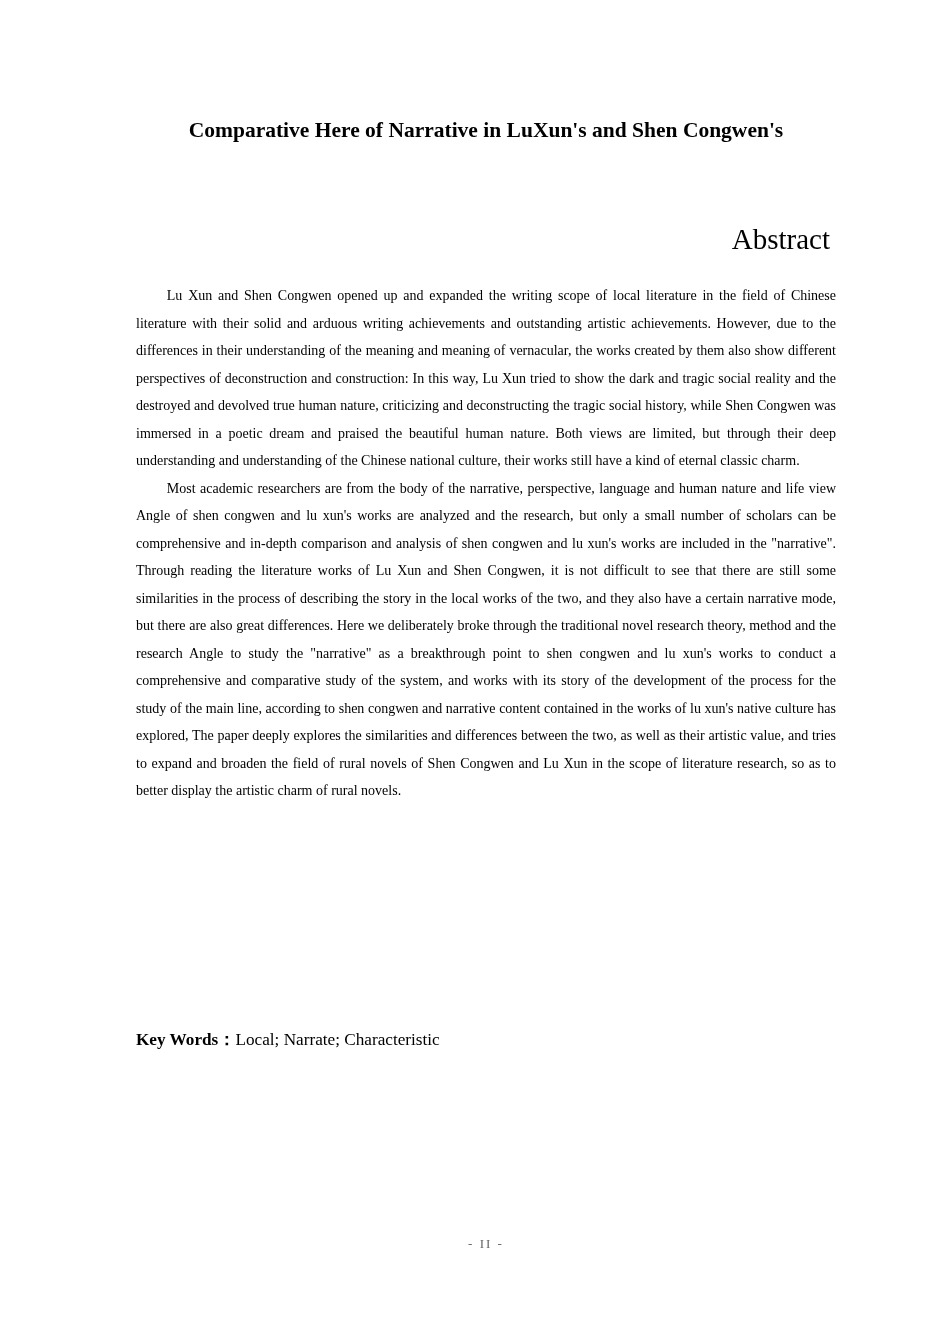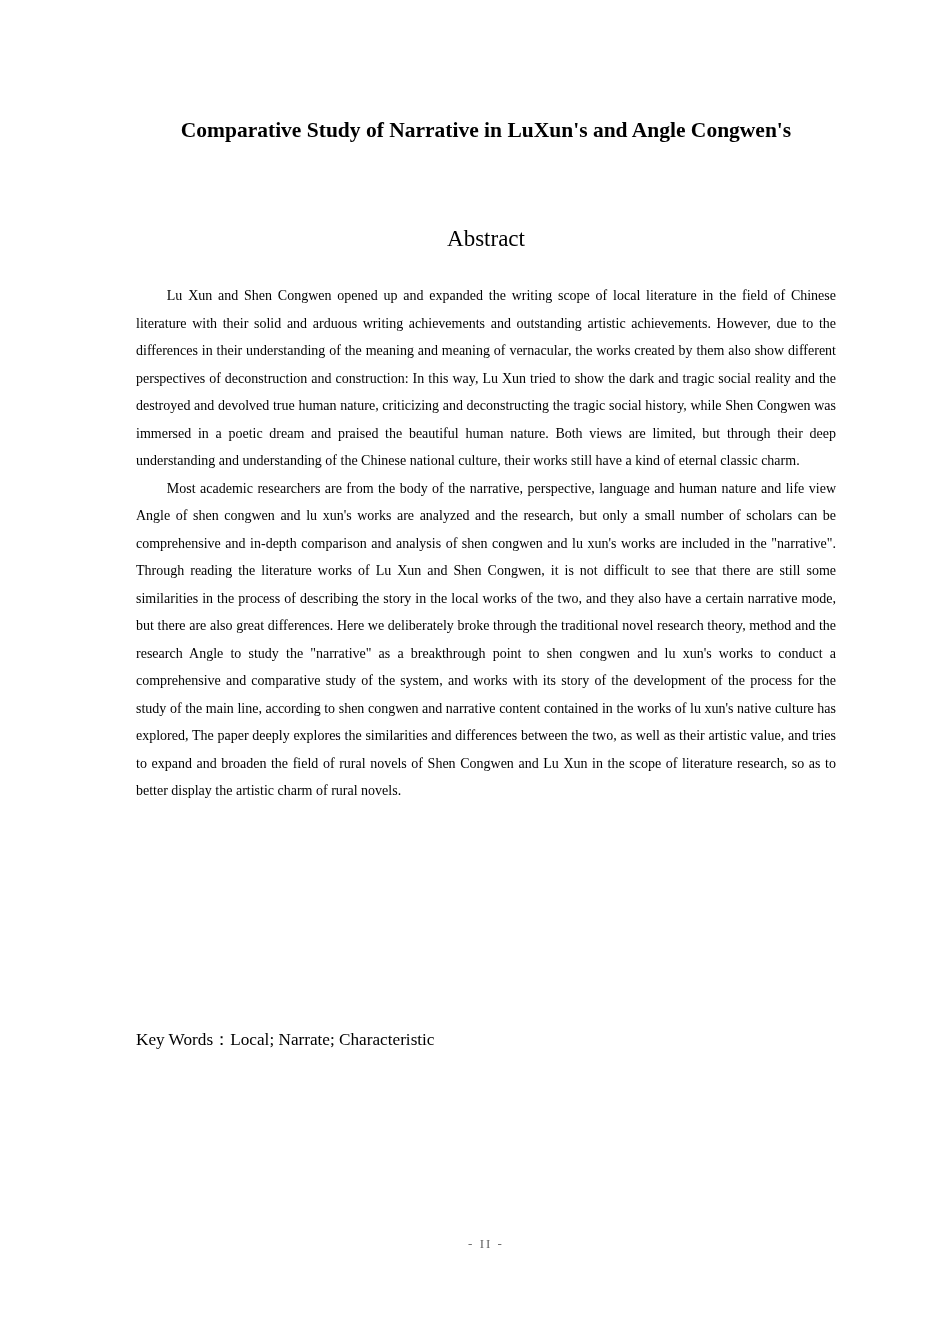--- a/index.html
+++ b/index.html
@@ -1,34 +1,34 @@
 <!DOCTYPE html>
 <html><head>
   <meta charset="utf-8">
   <style>
     html, body { margin: 0; padding: 0; background: #ffffff; }
     body { width: 950px; height: 1344px; position: relative; overflow: hidden;
       font-family: "Liberation Serif", "DejaVu Serif", serif; color: #000; }
     .title { position: absolute; left: 130px; width: 712px; top: 113px;
       text-align: center; font-weight: bold; font-size: 21.5px; line-height: 34px; }
-    .abstract-heading { position: absolute; left: 130px; width: 712px; top: 224px;
-      text-align: center; font-size: 23px; line-height: 30px; }
+    .abstract-heading { position: absolute; left: 118px; width: 712px; top: 224px;
+      text-align: right; font-size: 29px; line-height: 30px; }
     .body-text { position: absolute; left: 136px; width: 700px; top: 282px;
       font-size: 14px; line-height: 27.5px; text-align: justify; }
     .body-text p { margin: 0; text-indent: 2.2em; }
     .keywords { position: absolute; left: 136px; top: 1026px; font-size: 17.2px; line-height: 27.5px; }
-    .keywords .label { font-weight: normal; }
+    .keywords .label { font-weight: bold; }
     .page-number { position: absolute; left: 0; width: 972px; top: 1236px;
       text-align: center; font-size: 13px; color: #666; letter-spacing: 2px; }
   </style>
 </head>
 <body>
 
 <div class="title">
-  <div>Comparative Study of Narrative in LuXun's and Angle Congwen's</div>
+  <div>Comparative Here of Narrative in LuXun's and Shen Congwen's</div>
 </div>
 
 <div class="abstract-heading">Abstract</div>
 
 <div class="body-text">
   <p>Lu Xun and Shen Congwen opened up and expanded the writing scope of local literature in the field of Chinese literature with their solid and arduous writing achievements and outstanding artistic achievements. However, due to the differences in their understanding of the meaning and meaning of vernacular, the works created by them also show different perspectives of deconstruction and construction: In this way, Lu Xun tried to show the dark and tragic social reality and the destroyed and devolved true human nature, criticizing and deconstructing the tragic social history, while Shen Congwen was immersed in a poetic dream and praised the beautiful human nature. Both views are limited, but through their deep understanding and understanding of the Chinese national culture, their works still have a kind of eternal classic charm.</p>
   <p>Most academic researchers are from the body of the narrative, perspective, language and human nature and life view Angle of shen congwen and lu xun's works are analyzed and the research, but only a small number of scholars can be comprehensive and in-depth comparison and analysis of shen congwen and lu xun's works are included in the "narrative". Through reading the literature works of Lu Xun and Shen Congwen, it is not difficult to see that there are still some similarities in the process of describing the story in the local works of the two, and they also have a certain narrative mode, but there are also great differences. Here we deliberately broke through the traditional novel research theory, method and the research Angle to study the "narrative" as a breakthrough point to shen congwen and lu xun's works to conduct a comprehensive and comparative study of the system, and works with its story of the development of the process for the study of the main line, according to shen congwen and narrative content contained in the works of lu xun's native culture has explored, The paper deeply explores the similarities and differences between the two, as well as their artistic value, and tries to expand and broaden the field of rural novels of Shen Congwen and Lu Xun in the scope of literature research, so as to better display the artistic charm of rural novels.</p>
 </div>
 
 <div class="keywords">

